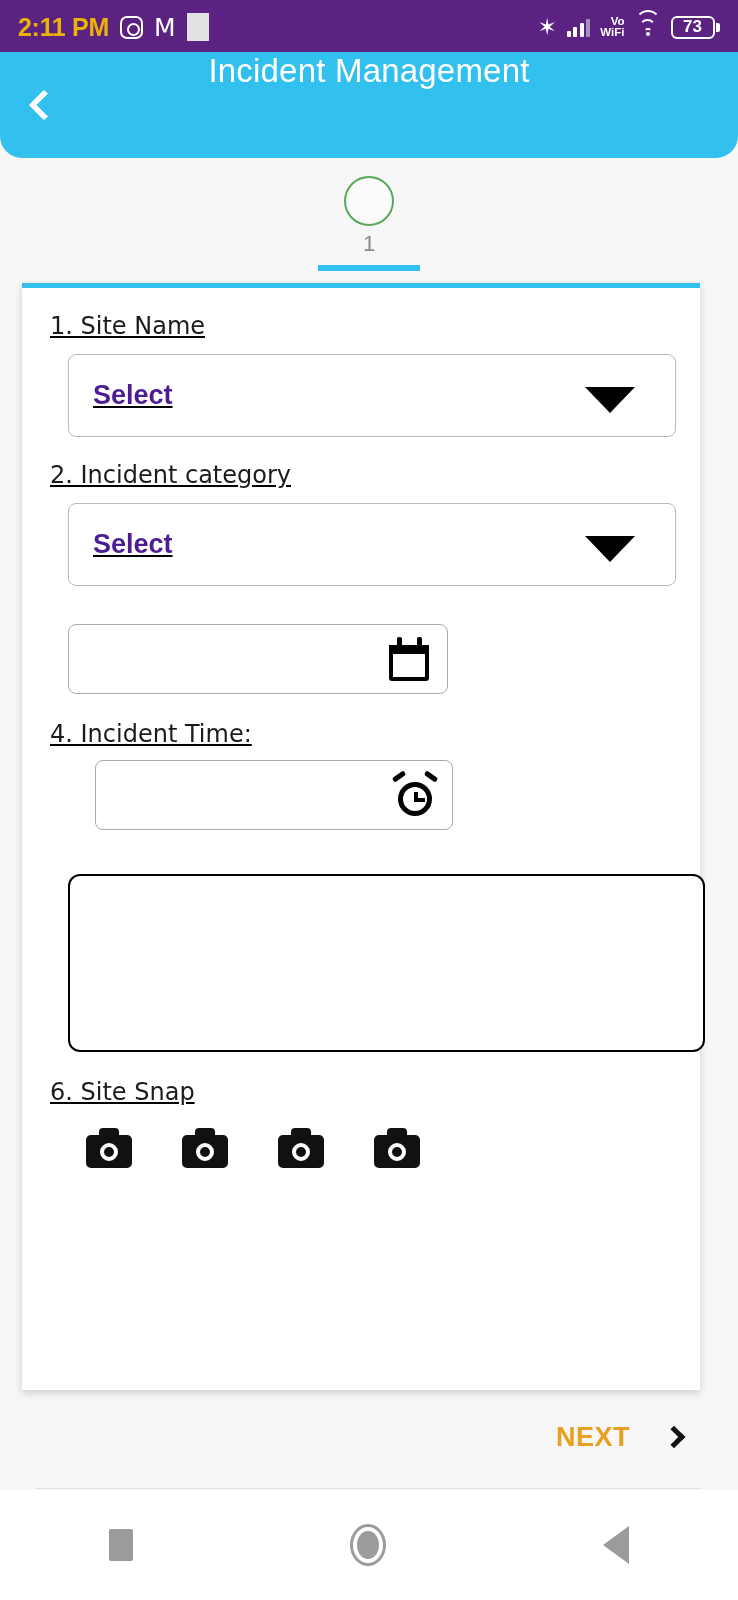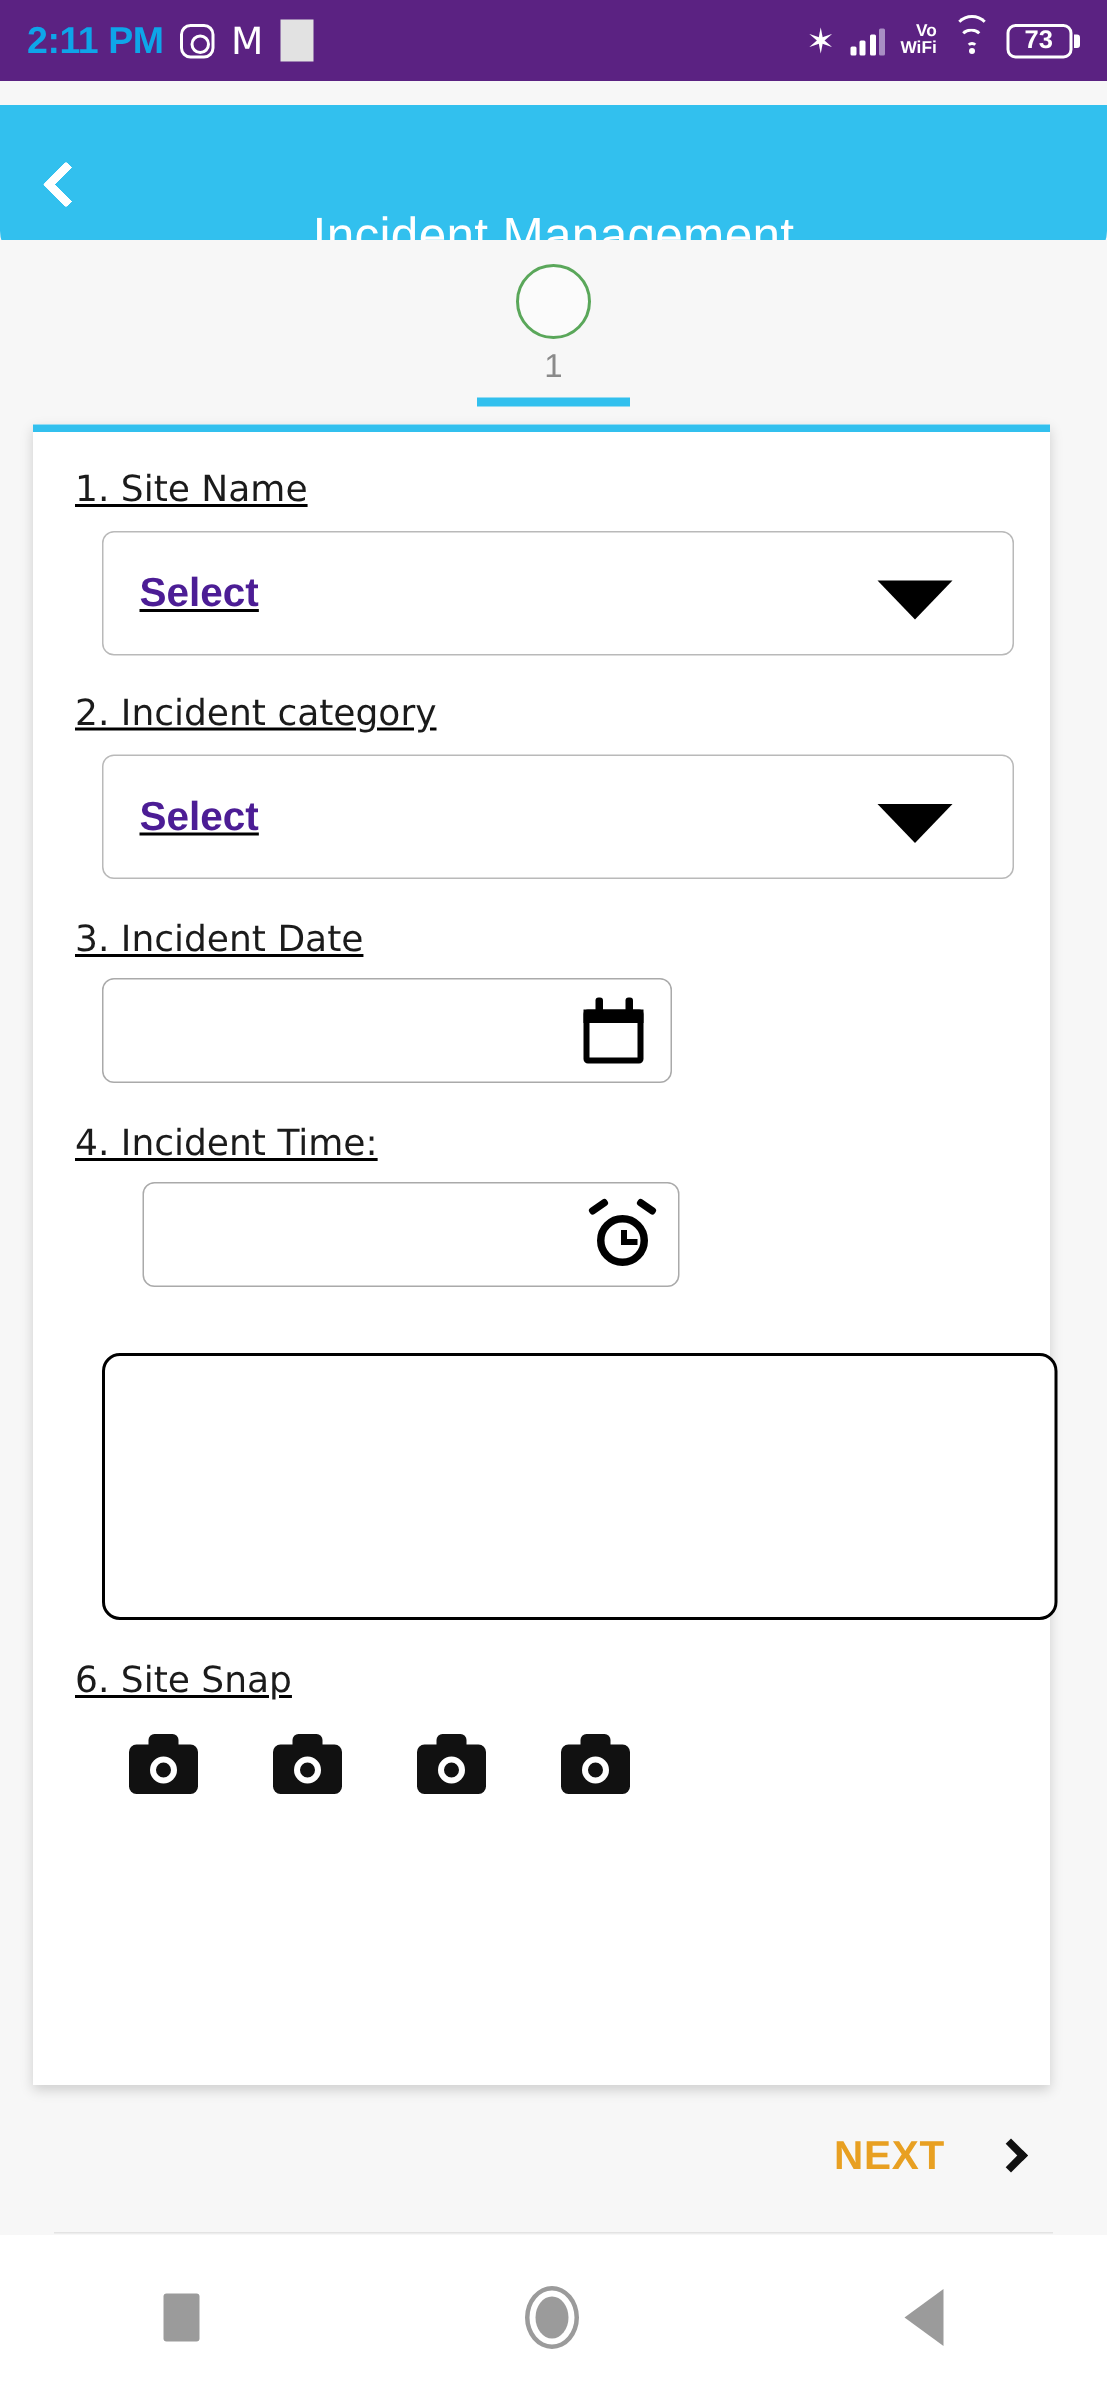--- a/index.html
+++ b/index.html
@@ -12,21 +12,21 @@
   .phone { position: relative; width: 738px; height: 1600px; background: #f7f7f7; }
 
   
   .statusbar {
     position: absolute; top: 0; left: 0; width: 738px; height: 54px;
     background: #5b2282;
     display: flex; align-items: center; justify-content: space-between;
     padding: 0 18px;
   }
   .sb-left { display: flex; align-items: center; gap: 11px; }
-  .sb-time { color: #0ea5e9; font-size: 25px; font-weight: bold; letter-spacing: -0.3px; }
+  .sb-time { color: #eab308; font-size: 25px; font-weight: bold; letter-spacing: -0.3px; }
   .ig-icon {
     width: 23px; height: 23px; border: 2.4px solid #ffffff; border-radius: 7px;
     position: relative;
   }
   .ig-icon::after {
     content: ""; position: absolute; left: 50%; top: 50%;
     width: 9px; height: 9px; margin: -4.5px 0 0 -4.5px;
     border: 2.2px solid #ffffff; border-radius: 50%;
   }
   .gm-icon { color: #ffffff; font-size: 25px; font-weight: 500; line-height: 23px; font-family: "DejaVu Sans", sans-serif; }
@@ -54,23 +54,23 @@
   .battery { display:flex; align-items:center; }
   .batt-body {
     width: 44px; height: 23px; border: 2.4px solid #ffffff; border-radius: 6px;
     display:flex; align-items:center; justify-content:center;
   }
   .batt-body span { color:#ffffff; font-size: 17px; font-weight: bold; }
   .batt-tip { width: 4px; height: 9px; background:#ffffff; border-radius: 0 2px 2px 0; margin-left: 1.5px; }
 
   
   .appbar {
-    position: absolute; top: 70px; left: 0; width: 738px; height: 106px;
+    position: absolute; top: 52px; left: 0; width: 738px; height: 106px;
     background: #32c0ee; border-radius: 0 0 22px 22px;
-    display: flex; align-items: flex-end;
+    display: flex; align-items: flex-start;
   }
   .back-btn {
     width: 80px; height: 100%; display: flex; align-items: center; justify-content: center;
   }
   .back-chevron {
     width: 22px; height: 22px; border-left: 6px solid #ffffff; border-bottom: 6px solid #ffffff;
     transform: rotate(45deg); margin-left: 8px; border-radius: 2px;
   }
   .appbar-title {
     color:#ffffff; font-size: 33px; font-weight: 500; letter-spacing: 0.2px;
@@ -230,21 +230,20 @@
 
     <div class="field" style="padding-top:24px;">
       <div class="flabel">2. Incident category</div>
       <div class="select-box">
         <span class="val">Select</span>
         <span class="caret"></span>
       </div>
     </div>
 
     <div class="field" style="padding-top:26px;">
-      <div class="flabel">3. Incident  Date</div>
       <div class="small-box date-box">
         <span class="cal-icon">
           <span class="body"></span>
             <span class="top"></span>
             <span class="p1"></span>
             <span class="p2"></span>
         </span>
       </div>
     </div>
 

